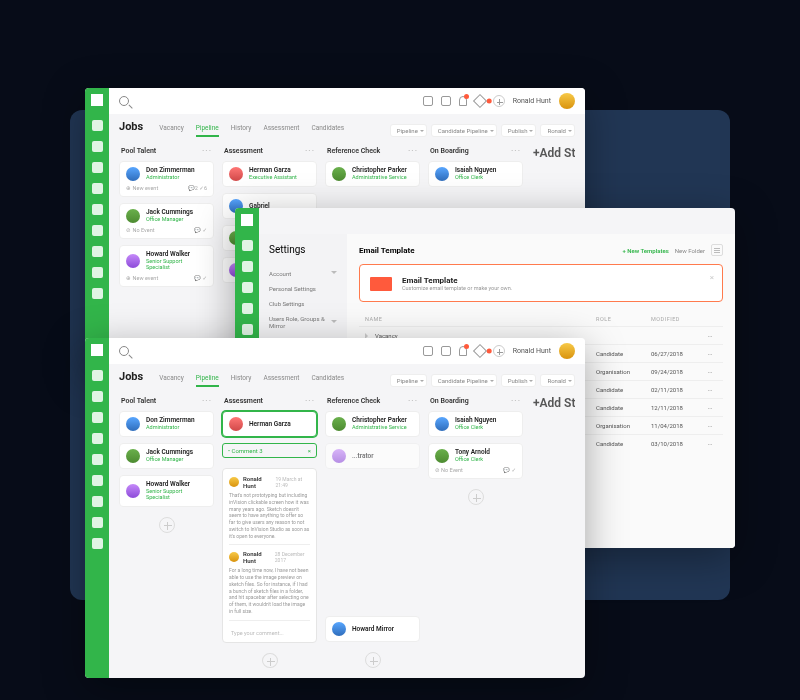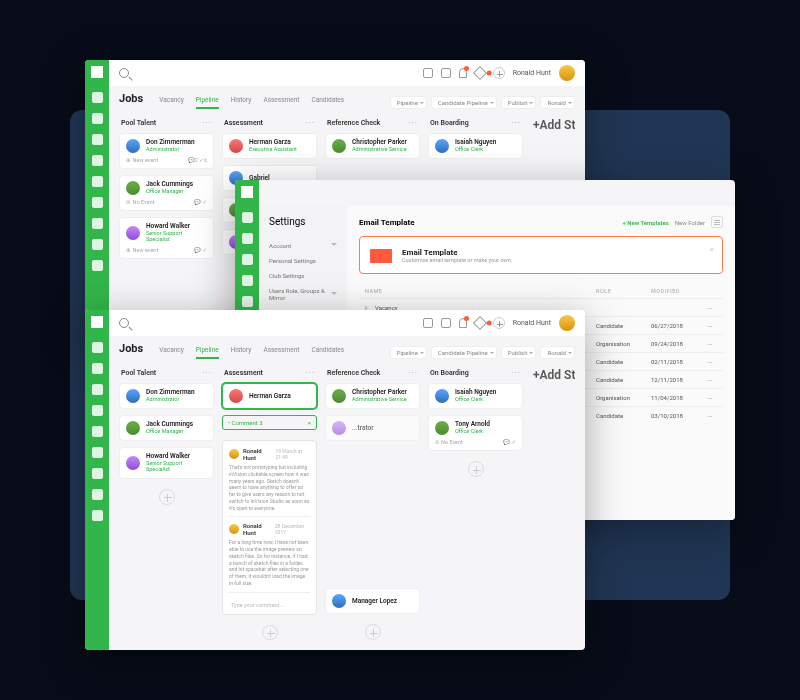--- a/index.html
+++ b/index.html
@@ -1,18 +1,18 @@
 <!DOCTYPE html>
 <html><head>
 <meta charset="utf-8">
 <style>
   * { box-sizing: border-box; margin: 0; padding: 0; font-family: -apple-system, BlinkMacSystemFont, "Segoe UI", Roboto, sans-serif; }
   body { width: 800px; height: 700px; background: #070c18; overflow: hidden; position: relative; }
   .bg-panel { position: absolute; left: 70px; top: 110px; width: 660px; height: 490px; background: #213654; border-radius: 12px; }
-  .win { position: absolute; background: #f5f5f7; border-radius: 4px; box-shadow: 0 10px 40px rgba(0,0,0,.35); overflow: hidden; }
+  .win { position: absolute; background: #f5f5f7; border-radius: 4px; box-shadow: 0 10px 40px rgba(0,0,0,.35); overflow: hidden; margin-top: 28px; }
   .sidebar { position: absolute; left: 0; top: 0; bottom: 0; width: 24px; background: #32b54a; display: flex; flex-direction: column; align-items: center; padding: 6px 0; gap: 10px; }
   .sidebar .logo { width: 12px; height: 12px; background: #fff; margin-bottom: 4px; }
   .sidebar .nav { width: 11px; height: 11px; background: rgba(255,255,255,.85); border-radius: 2px; }
   .topbar { position: absolute; left: 24px; right: 0; top: 0; height: 26px; background: #fff; display: flex; align-items: center; padding: 0 10px; justify-content: space-between; }
   .search { width: 10px; height: 10px; border: 1.3px solid #888; border-radius: 50%; position: relative; }
   .search::after { content: ''; position: absolute; width: 5px; height: 1.3px; background: #888; transform: rotate(45deg); left: 8px; top: 9px; }
   .tr { display: flex; align-items: center; gap: 8px; }
   .tico { width: 10px; height: 10px; border: 1px solid #999; border-radius: 2px; position: relative; }
   .bell { width: 8px; height: 10px; border: 1px solid #999; border-radius: 4px 4px 0 0; position: relative; }
   .bell::after { content: ''; position: absolute; width: 5px; height: 5px; background: #ff5a3c; border-radius: 50%; right: -3px; top: -3px; }
@@ -516,21 +516,21 @@
             <div>
               <div class="cname">...trator</div>
             </div>
           </div>
         </div>
       <div style="flex:1"></div>
       <div class="card">
           <div class="crow">
             <div class="cav avatar b"></div>
             <div>
-              <div class="cname">Manager Lopez</div>
+              <div class="cname">Howard Mirror</div>
             </div>
           </div>
         </div>
       <div class="addcircle"></div>
     </div>
 
     <div class="col">
       <div class="chead">
           <span>On Boarding</span>
           <span class="dots">···</span>

